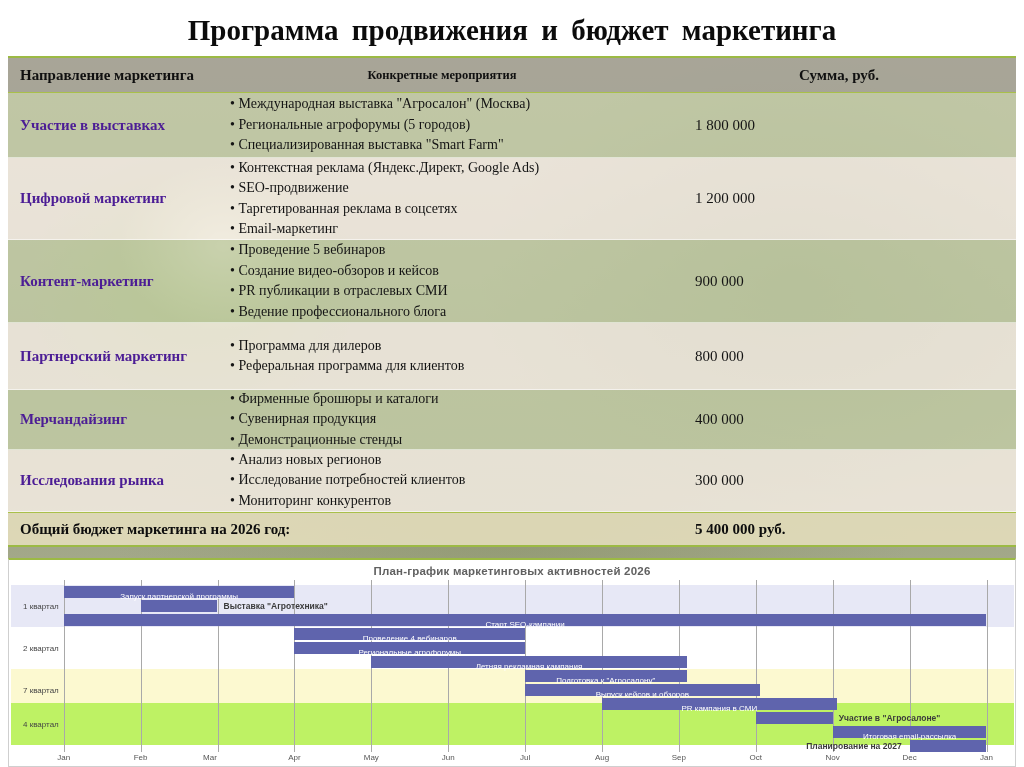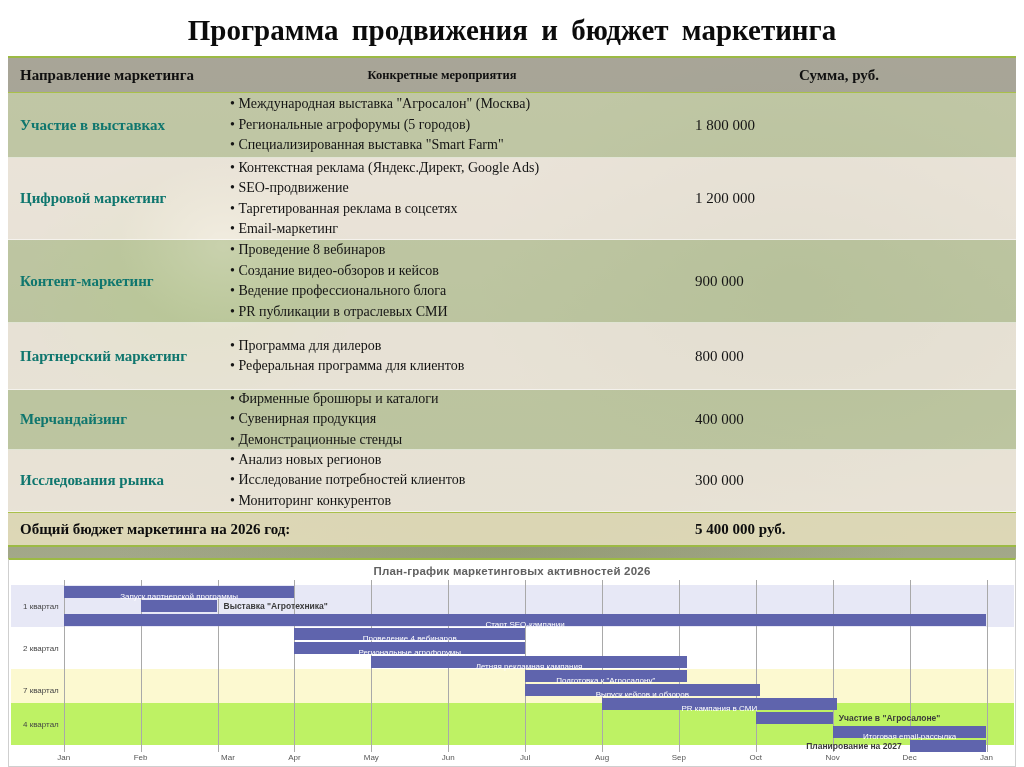--- a/index.html
+++ b/index.html
@@ -31,21 +31,21 @@
     height:37px; background:rgba(167,165,153,0.82);
     border-top:2px solid #9cba44; border-bottom:1px solid #a9c04a;
     align-items:center;
   }
   .tint-green { background:rgba(198,208,170,0.78); }
   .tint-pink  { background:rgba(249,240,233,0.82); }
   .t-total {
     height:35px; background:rgba(229,222,189,0.88); align-items:center;
     border-top:1px solid #a9c04a; border-bottom:2px solid #9cba44;
   }
-  .c1 { width:214px; padding-left:12px; font-weight:bold; font-size:15px; color:#0f766e;
+  .c1 { width:214px; padding-left:12px; font-weight:bold; font-size:15px; color:#4c1d95;
         display:flex; align-items:center; }
   .c2 { width:440px; padding:3px 4px 3px 8px; font-size:14px; color:#141414;
         display:flex; flex-direction:column; justify-content:center; }
   .c3 { width:354px; padding-left:33px; font-size:15px; color:#141414;
         display:flex; align-items:center; }
   .h1 { width:214px; padding-left:12px; font-weight:bold; font-size:15px; color:#101010; }
   .h2 { width:440px; text-align:center; font-weight:bold; font-size:12.5px; color:#101010; }
   .h3 { width:354px; text-align:center; font-weight:bold; font-size:15px; color:#101010; }
   .bullet { line-height:20.5px; white-space:nowrap; }
   .total-label { width:654px; padding-left:12px; font-weight:bold; font-size:15px; color:#0d0d0d; }
@@ -104,24 +104,24 @@
             <div class="bullet">• Контекстная реклама (Яндекс.Директ, Google Ads)</div>
             <div class="bullet">• SEO-продвижение</div>
             <div class="bullet">• Таргетированная реклама в соцсетях</div>
             <div class="bullet">• Email-маркетинг</div>
           </div>
           <div class="c3">1 200 000</div>
         </div>
         <div class="t-row tint-green" style="height: 83px;">
           <div class="c1">Контент-маркетинг</div>
           <div class="c2">
-            <div class="bullet">• Проведение 8 вебинаров</div>
+            <div class="bullet">• Проведение 5 вебинаров</div>
             <div class="bullet">• Создание видео-обзоров и кейсов</div>
+            <div class="bullet">• PR публикации в отраслевых СМИ</div>
             <div class="bullet">• Ведение профессионального блога</div>
-            <div class="bullet">• PR публикации в отраслевых СМИ</div>
           </div>
           <div class="c3">900 000</div>
         </div>
         <div class="t-row tint-pink" style="height: 67px;">
           <div class="c1">Партнерский маркетинг</div>
           <div class="c2">
             <div class="bullet">• Программа для дилеров</div>
             <div class="bullet">• Реферальная программа для клиентов</div>
           </div>
           <div class="c3">800 000</div>
@@ -165,21 +165,21 @@
           <div class="q-label">7 квартал</div>
         </div>
         <div class="band" style="top: 143px; background: #bef264;">
           <div class="q-label">4 квартал</div>
         </div>
         <div class="tick" style="left: 54.7px;"></div>
         <div class="m-label" style="left: 54.7px;">Jan</div>
         <div class="tick" style="left: 131.6px;"></div>
         <div class="m-label" style="left: 131.6px;">Feb</div>
         <div class="tick" style="left: 208.5px;"></div>
-        <div class="m-label" style="left: 219px;">Mar</div>
+        <div class="m-label" style="left: 201px;">Mar</div>
         <div class="tick" style="left: 285.4px;"></div>
         <div class="m-label" style="left: 285.4px;">Apr</div>
         <div class="tick" style="left: 362.3px;"></div>
         <div class="m-label" style="left: 362.3px;">May</div>
         <div class="tick" style="left: 439.2px;"></div>
         <div class="m-label" style="left: 439.2px;">Jun</div>
         <div class="tick" style="left: 516.1px;"></div>
         <div class="m-label" style="left: 516.1px;">Jul</div>
         <div class="tick" style="left: 593px;"></div>
         <div class="m-label" style="left: 593px;">Aug</div>

